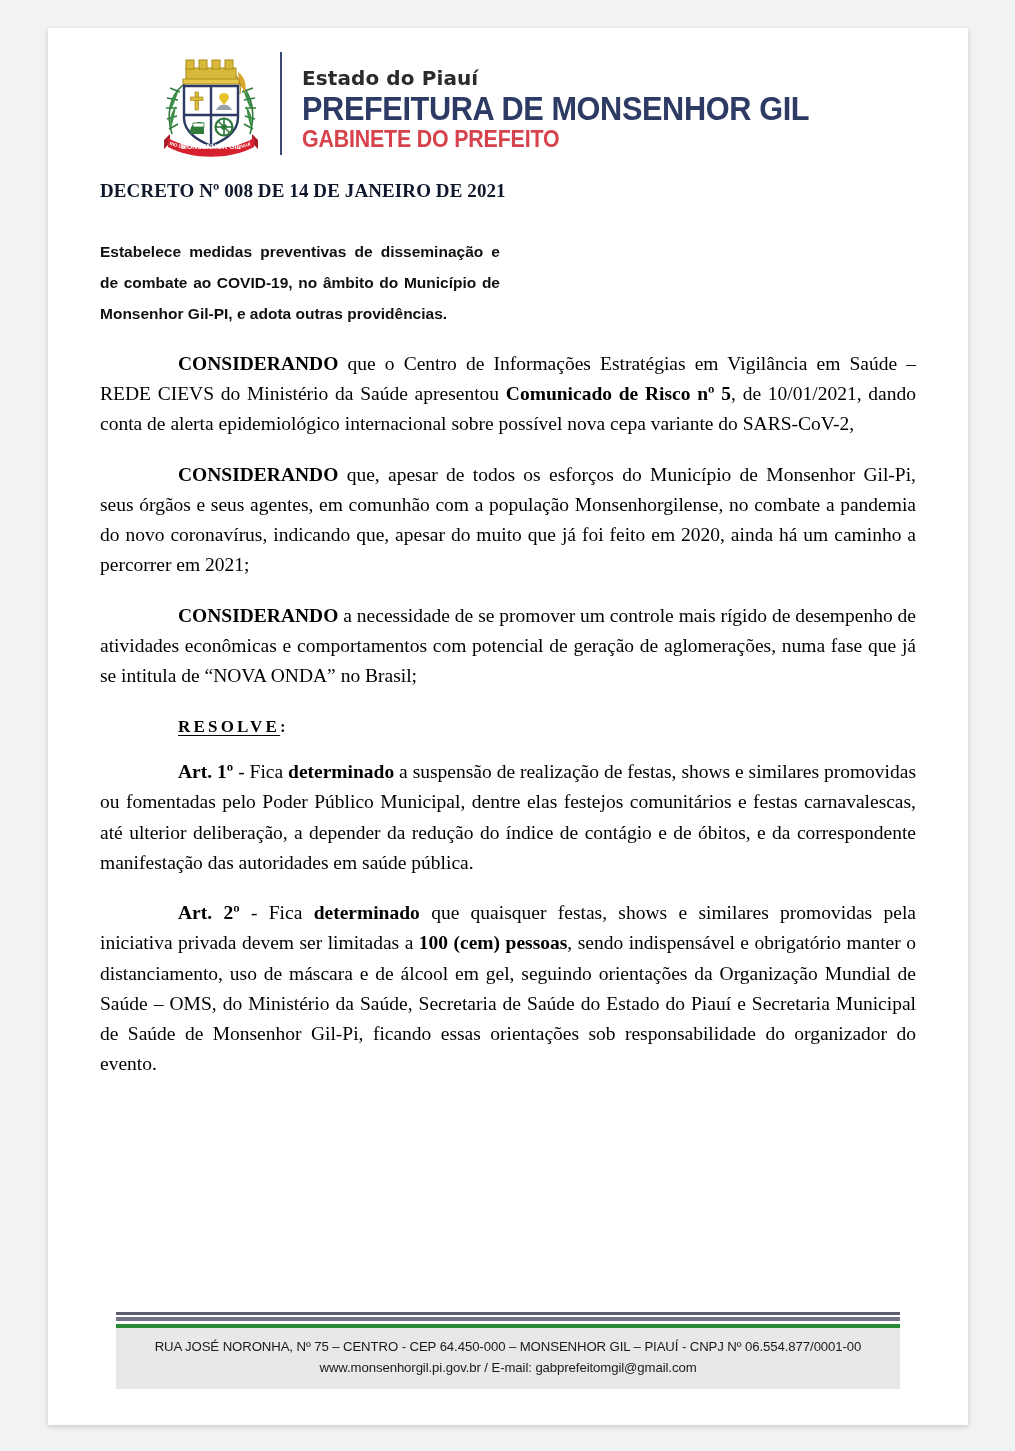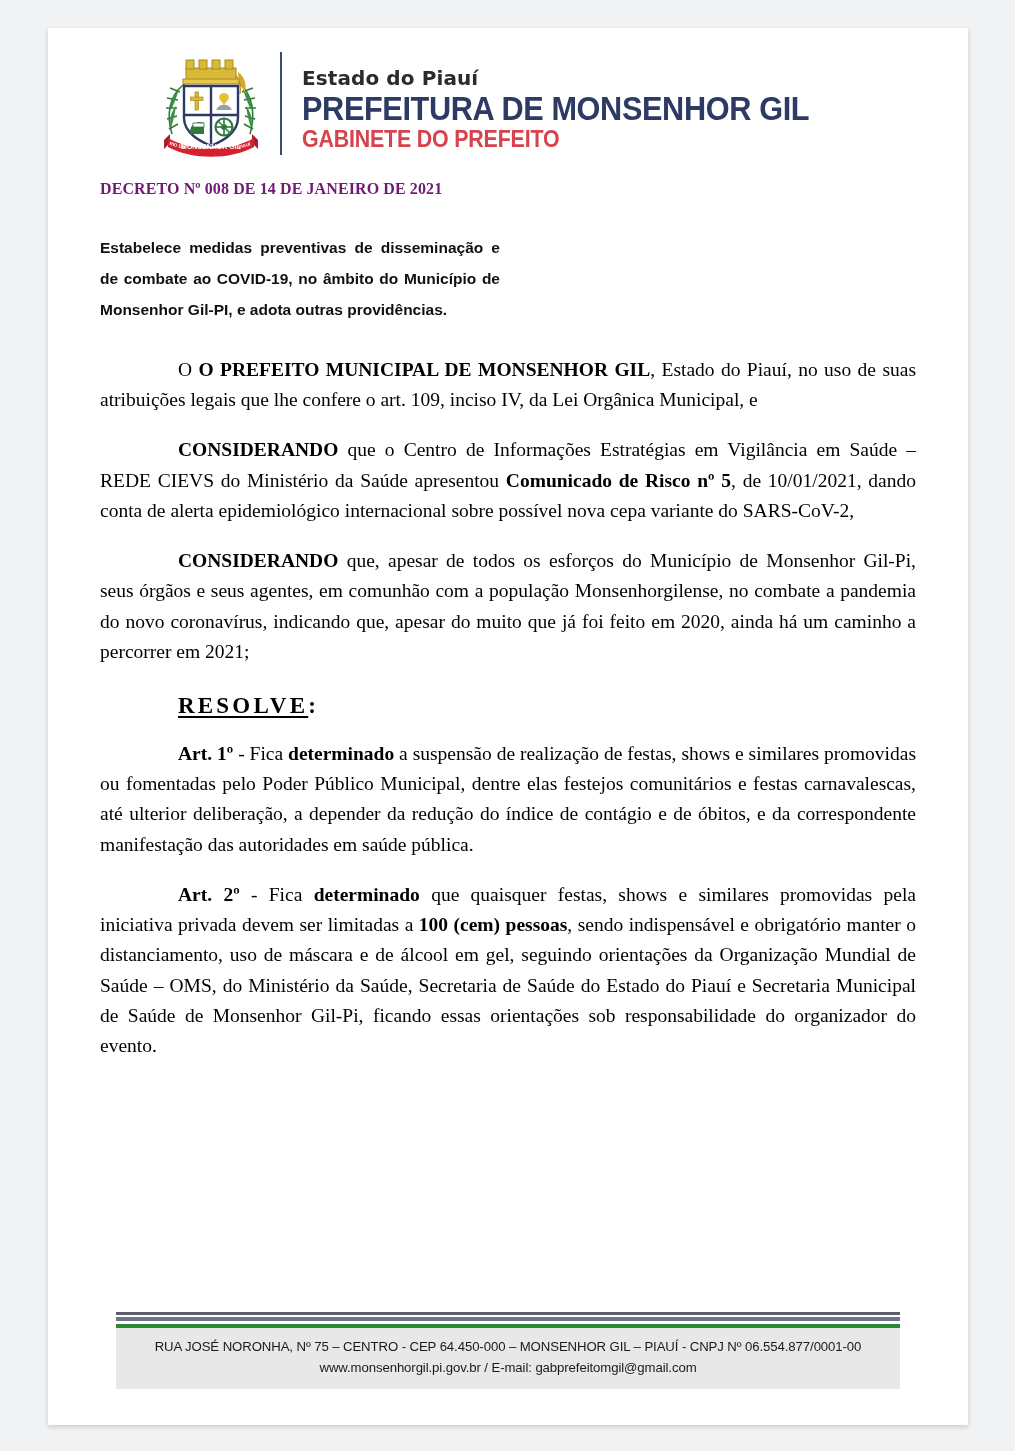--- a/index.html
+++ b/index.html
@@ -87,23 +87,23 @@
     transform-origin: left center;
     white-space: nowrap;
   }
 
   
   .doc-body {
     padding: 0 52px 0 52px;
   }
   .decree-title {
     font-family: "Liberation Serif", serif;
-    font-size: 16px;
-    font-weight: 700;
-    color: #701a75;
+    font-size: 19px;
+    font-weight: 700;
+    color: #0f172a;
     margin: 26px 0 0 0;
     letter-spacing: 0.1px;
   }
 
   .ementa-wrap {
     display: flex;
     justify-content: flex-start;
     margin-top: 34px;
   }
   .ementa {
@@ -122,21 +122,21 @@
     line-height: 1.55;
     text-align: justify;
     text-indent: 78px;
     margin: 20px 0 0 0;
     color: #000;
     hyphens: none;
   }
   p.para.first { margin-top: 30px; }
 
   .resolve {
-    font-size: 23px;
+    font-size: 17px;
     font-weight: 700;
     margin: 26px 0 16px 0;
     text-indent: 78px;
     color: #000;
   }
   .resolve .rw {
     text-decoration: underline;
     text-underline-offset: 3px;
     letter-spacing: 3.2px;
   }
@@ -255,33 +255,33 @@
   </div>
 
   <div class="doc-body">
 
     <div class="decree-title">DECRETO Nº 008 DE 14 DE JANEIRO DE 2021</div>
 
     <div class="ementa-wrap">
       <div class="ementa">Estabelece medidas preventivas de disseminação e de combate ao COVID-19, no âmbito do Município de Monsenhor Gil-PI, e adota outras providências.</div>
     </div>
 
-    <p class="para first">
-      <span>O </span><b>O PREFEITO MUNICIPAL DE MONSENHOR GIL</b><span>, Estado do Piauí, no uso de suas atribuições legais que lhe confere o art. 109, inciso IV, da Lei Orgânica Municipal, e</span>
-    </p>
 
 
     <p class="para">
       <b>CONSIDERANDO</b><span> que o Centro de Informações Estratégias em Vigilância em Saúde – REDE CIEVS do Ministério da Saúde apresentou </span><b>Comunicado de Risco nº 5</b><span>, de 10/01/2021, dando conta de alerta epidemiológico internacional sobre possível nova cepa variante do SARS-CoV-2,</span>
     </p>
 
     <p class="para">
       <b>CONSIDERANDO</b><span> que, apesar de todos os esforços do Município de Monsenhor Gil-Pi, seus órgãos e seus agentes, em comunhão com a população Monsenhorgilense, no combate a pandemia do novo coronavírus, indicando que, apesar do muito que já foi feito em 2020, ainda há um caminho a percorrer em 2021;</span>
     </p>
 
+    <p class="para">
+      <b>CONSIDERANDO</b><span> a necessidade de se promover um controle mais rígido de desempenho de atividades econômicas e comportamentos com potencial de geração de aglomerações, numa fase que já se intitula de “NOVA ONDA” no Brasil;</span>
+    </p>
 
     <p class="resolve"><span class="rw">RESOLVE</span><span>:</span></p>
 
     <p class="para">
       <b>Art. 1º</b><span> - Fica </span><b>determinado</b><span> a suspensão de realização de festas, shows e similares promovidas ou fomentadas pelo Poder Público Municipal, dentre elas festejos comunitários e festas carnavalescas, até ulterior deliberação, a depender da redução do índice de contágio e de óbitos, e da correspondente manifestação das autoridades em saúde pública.</span>
     </p>
 
     <p class="para">
       <b>Art. 2º</b><span> - Fica </span><b>determinado</b><span> que quaisquer festas, shows e similares promovidas pela iniciativa privada devem ser limitadas a </span><b>100 (cem) pessoas</b><span>, sendo indispensável e obrigatório manter o distanciamento, uso de máscara e de álcool em gel, seguindo orientações da Organização Mundial de Saúde – OMS, do Ministério da Saúde, Secretaria de Saúde do Estado do Piauí e Secretaria Municipal de Saúde de Monsenhor Gil-Pi, ficando essas orientações sob responsabilidade do organizador do evento.</span>
     </p>

